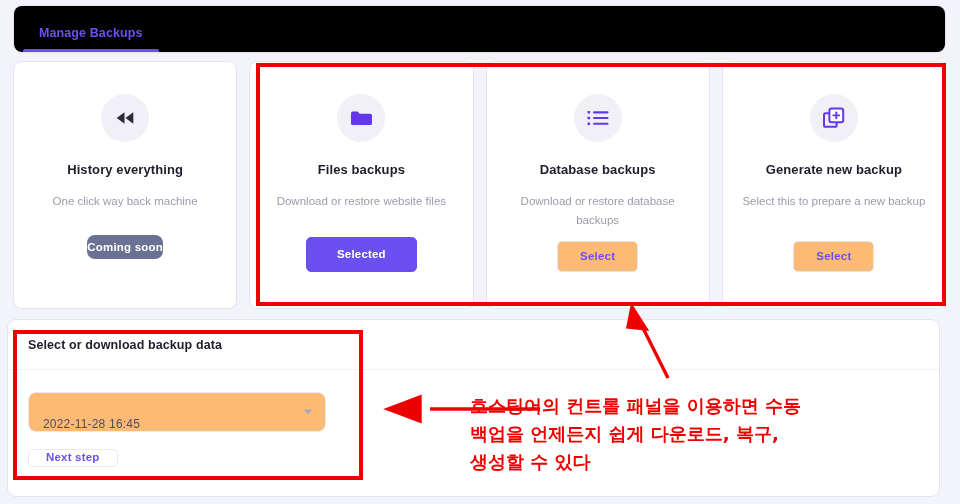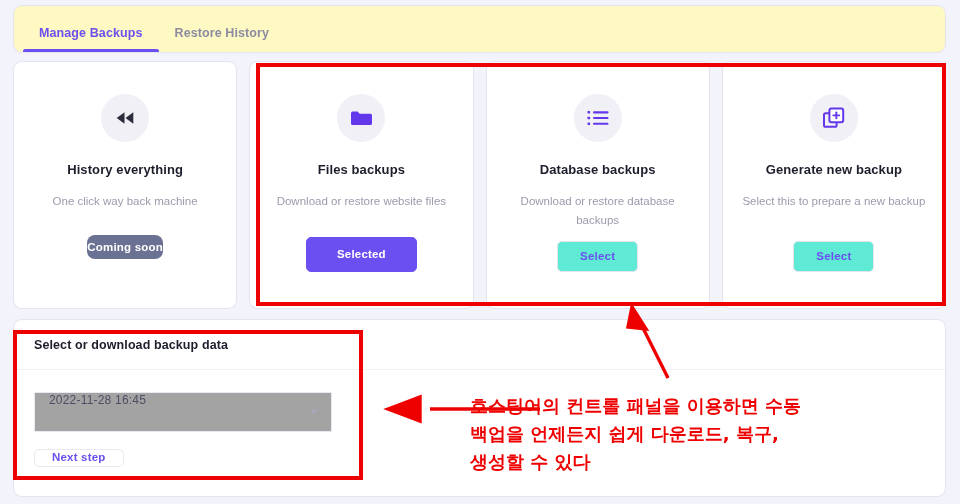--- a/index.html
+++ b/index.html
@@ -20,21 +20,21 @@
     height: 504px;
   }
 
   
   .tabs-panel {
     position: absolute;
     left: 14px;
     top: 6px;
     width: 931px;
     height: 46px;
-    background: #fef9c3;
+    background: #000000;
     border-radius: 8px;
     box-shadow: 0 0 0 1px rgba(226,226,240,0.9);
     box-sizing: border-box;
   }
   .tabs-row {
     display: flex;
     align-items: flex-end;
     height: 100%;
     padding-left: 9px;
   }
@@ -125,21 +125,21 @@
     display: inline-block;
     line-height: 1;
   }
   .btn-filled {
     background: #6c4ff0;
     color: #ffffff;
     border: 1px solid #6c4ff0;
     padding: 11px 30px;
   }
   .btn-outline {
-    background: #5eead4;
+    background: #fdba74;
     color: #6c4ff0;
     border: 1px solid #e4e4ee;
   }
   .badge-soon {
     background: #6b7193;
     color: #ffffff;
     font-size: 11.5px;
     font-weight: bold;
     border-radius: 8px;
     padding: 5px 0;
@@ -148,21 +148,21 @@
     line-height: 1.25;
   }
   .card-1 .card-action { margin-bottom: 49px; }
   .card-2 .card-action { }
   .card-3 .card-action { margin-bottom: 36px; }
   .card-4 .card-action { margin-bottom: 36px; }
 
   
   .bottom-panel {
     position: absolute;
-    left: 14px;
+    left: 8px;
     top: 320px;
     width: 931px;
     height: 176px;
     background: #ffffff;
     border-radius: 8px;
     box-shadow: 0 0 0 1px rgba(226,226,240,0.9);
     box-sizing: border-box;
   }
   .bottom-header {
     height: 50px;
@@ -179,25 +179,25 @@
     letter-spacing: 0.1px;
   }
   .bottom-body {
     padding: 22px 20px 0 20px;
   }
   .select-box {
     position: relative;
     width: 298px;
     height: 40px;
     border: 1px solid #e9e9f1;
-    border-radius: 1px;
-    background: #a3a3a3;
-    box-sizing: border-box;
-    display: flex;
-    align-items: flex-start;
+    border-radius: 8px;
+    background: #fdba74;
+    box-sizing: border-box;
+    display: flex;
+    align-items: flex-end;
     padding: 0 14px;
     cursor: pointer;
   }
   .select-value {
     font-size: 12px;
     color: #4d4e63;
     letter-spacing: 0.2px;
   }
   .select-caret {
     position: absolute;
@@ -272,23 +272,20 @@
 </style>
 </head>
 <body>
 
 <div class="page">
 
   <div class="tabs-panel">
     <div class="tabs-row">
       <div class="tab active">
         <span>Manage Backups</span>
-      </div>
-      <div class="tab">
-        <span>Restore History</span>
       </div>
     </div>
   </div>
 
   <div class="cards-row">
 
     <div class="card card-1">
       <div class="icon-circle">
         <svg width="20" height="14" viewBox="0 0 20 14" aria-hidden="true">
           <path d="M9.5 1.2v11.6L1.7 7z" fill="#2b2c3b"></path>

